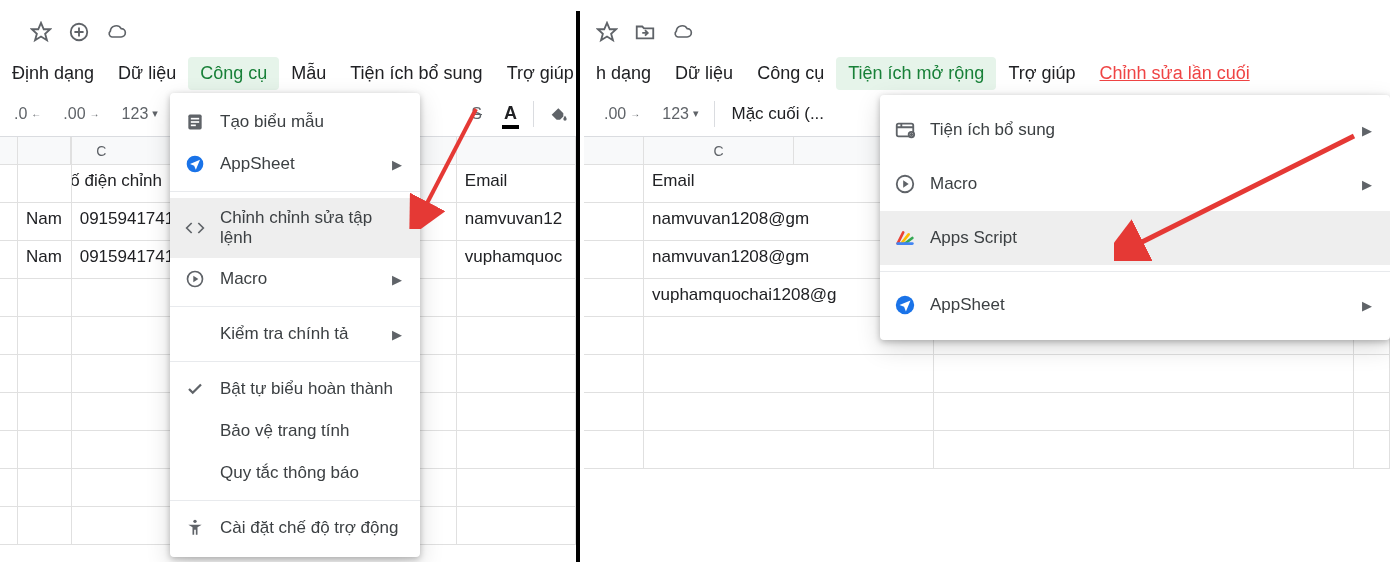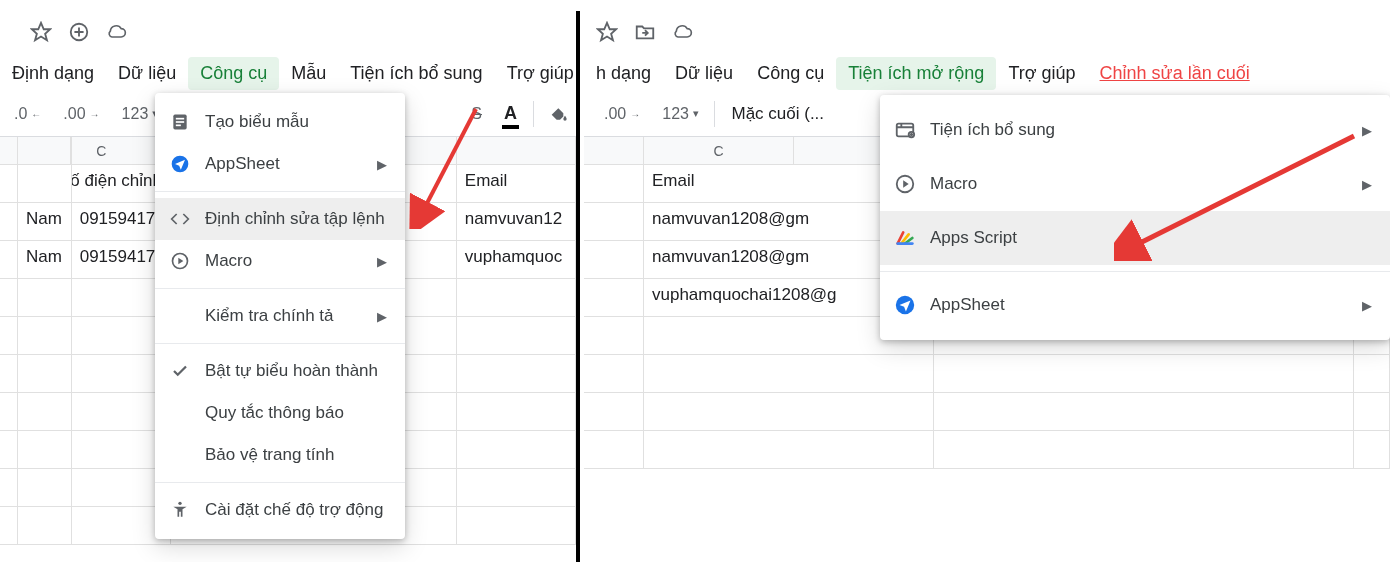--- a/index.html
+++ b/index.html
@@ -297,21 +297,21 @@
       </div>
     <div class="gridrow">
         <div class="cell L-colA"></div>
         <div class="cell L-colB"></div>
         <div class="cell L-colC"></div>
         <div class="cell L-colD"></div>
         <div class="cell L-colE"></div>
       </div>
   </div>
 
-  <div class="dropdown" style="left:155px; top:82px; width:250px;">
+  <div class="dropdown" style="left:170px; top:82px; width:250px;">
     <div class="dd-item">
       <span class="dd-icon">
         <svg width="20" height="20" viewBox="0 0 24 24" fill="#5f6368">
             <rect x="4" y="3" width="16" height="18" rx="2"></rect>
             <rect x="7" y="7" width="10" height="2" fill="#fff"></rect>
             <rect x="7" y="11" width="10" height="2" fill="#fff"></rect>
             <rect x="7" y="15" width="6" height="2" fill="#fff"></rect>
           </svg>
       </span>
       <span class="dd-label">Tạo biểu mẫu</span>
@@ -326,21 +326,21 @@
       <span class="dd-label">AppSheet</span>
       <span class="dd-caret">▶</span>
     </div>
     <div class="dd-sep"></div>
     <div class="dd-item highlight">
       <span class="dd-icon">
         <svg width="20" height="20" viewBox="0 0 24 24" fill="none" stroke="#5f6368" stroke-width="2">
             <path d="M8 6l-6 6 6 6M16 6l6 6-6 6"></path>
           </svg>
       </span>
-      <span class="dd-label">Định chỉnh sửa tập lệnh</span>
+      <span class="dd-label">Chỉnh chỉnh sửa tập lệnh</span>
     </div>
     <div class="dd-item">
       <span class="dd-icon">
         <svg width="20" height="20" viewBox="0 0 24 24" fill="none" stroke="#5f6368" stroke-width="2">
             <circle cx="12" cy="12" r="9"></circle>
             <polygon points="10,8 16,12 10,16" fill="#5f6368" stroke="none"></polygon>
           </svg>
       </span>
       <span class="dd-label">Macro</span>
       <span class="dd-caret">▶</span>
@@ -355,25 +355,25 @@
     <div class="dd-item">
       <span class="dd-icon">
         <svg width="18" height="18" viewBox="0 0 24 24" fill="none" stroke="#5f6368" stroke-width="3">
             <path d="M4 12l5 5L20 6"></path>
           </svg>
       </span>
       <span class="dd-label">Bật tự biểu hoàn thành</span>
     </div>
     <div class="dd-item">
       <span class="dd-icon"></span>
+      <span class="dd-label">Bảo vệ trang tính</span>
+    </div>
+    <div class="dd-item">
+      <span class="dd-icon"></span>
       <span class="dd-label">Quy tắc thông báo</span>
-    </div>
-    <div class="dd-item">
-      <span class="dd-icon"></span>
-      <span class="dd-label">Bảo vệ trang tính</span>
     </div>
     <div class="dd-sep"></div>
     <div class="dd-item">
       <span class="dd-icon">
         <svg width="20" height="20" viewBox="0 0 24 24" fill="#5f6368">
             <circle cx="12" cy="4" r="2"></circle>
             <path d="M4 8h16l-5 3v9h-2v-6h-2v6H9v-9z"></path>
           </svg>
       </span>
       <span class="dd-label">Cài đặt chế độ trợ động</span>

